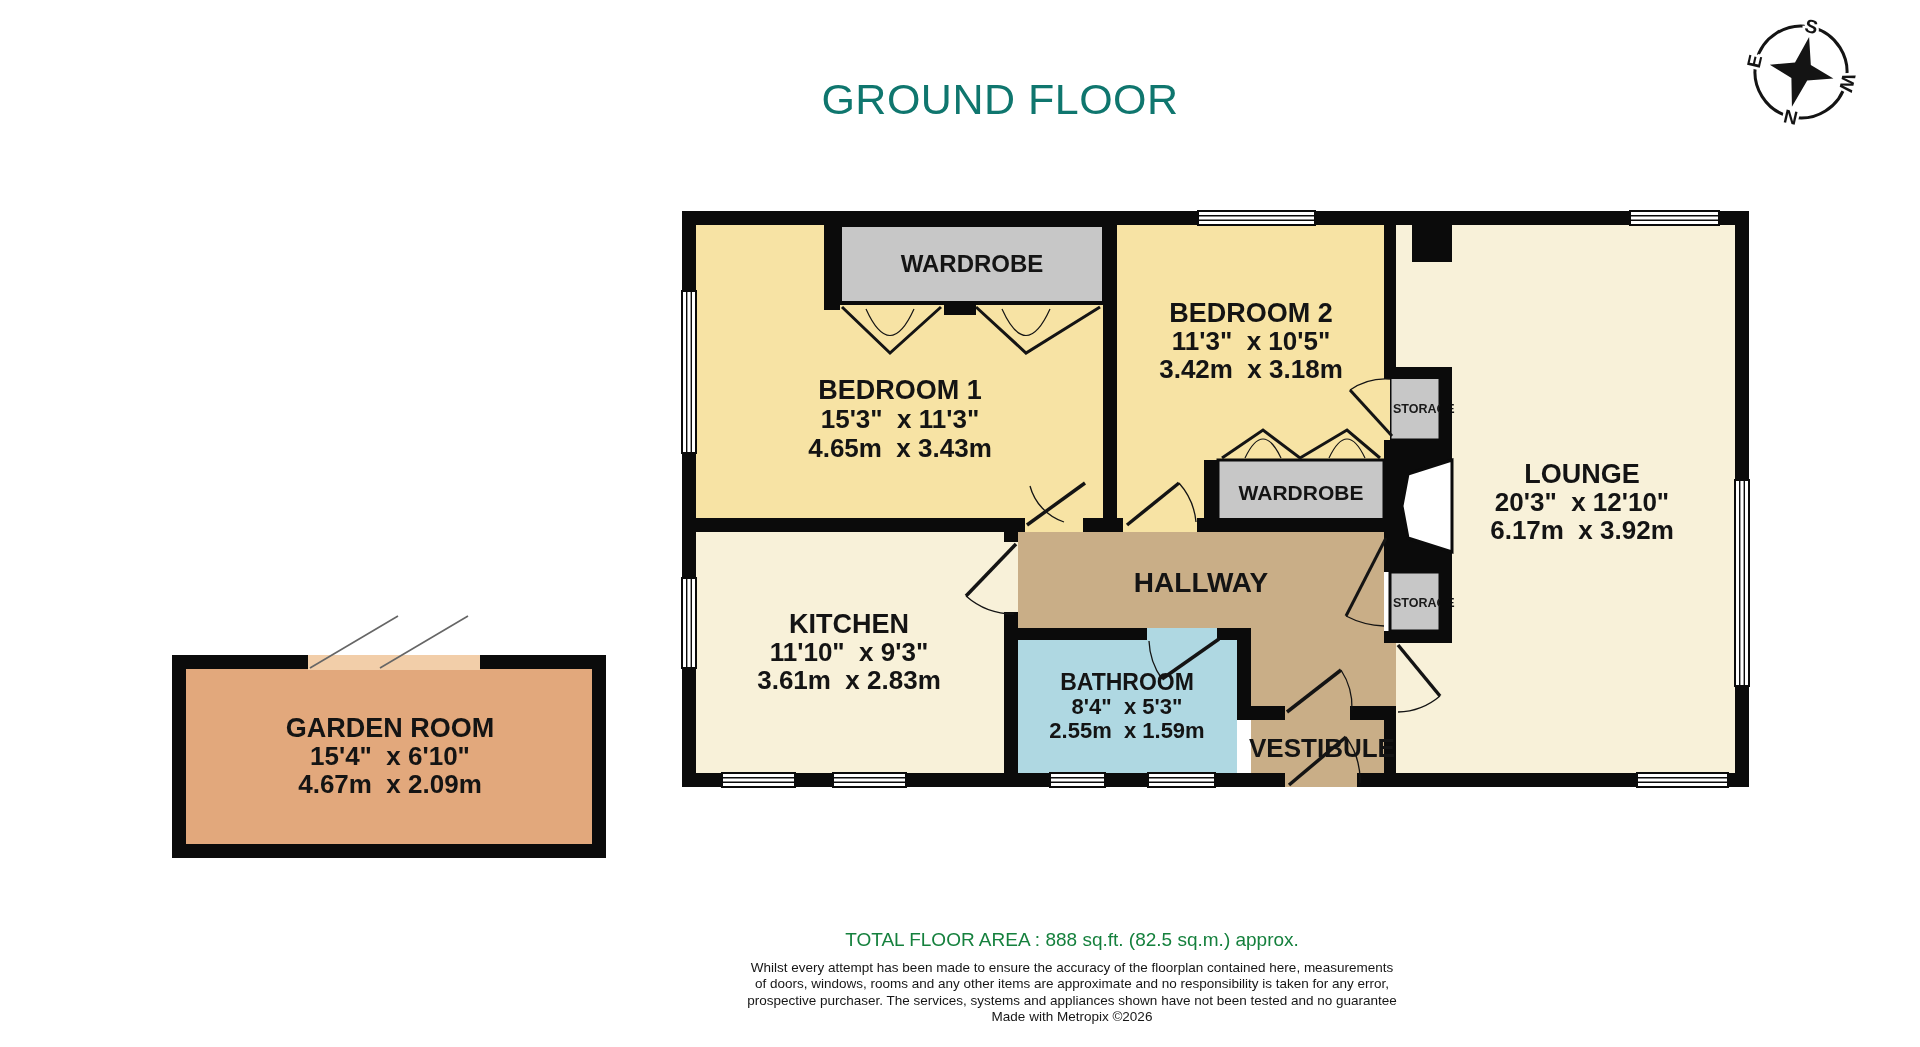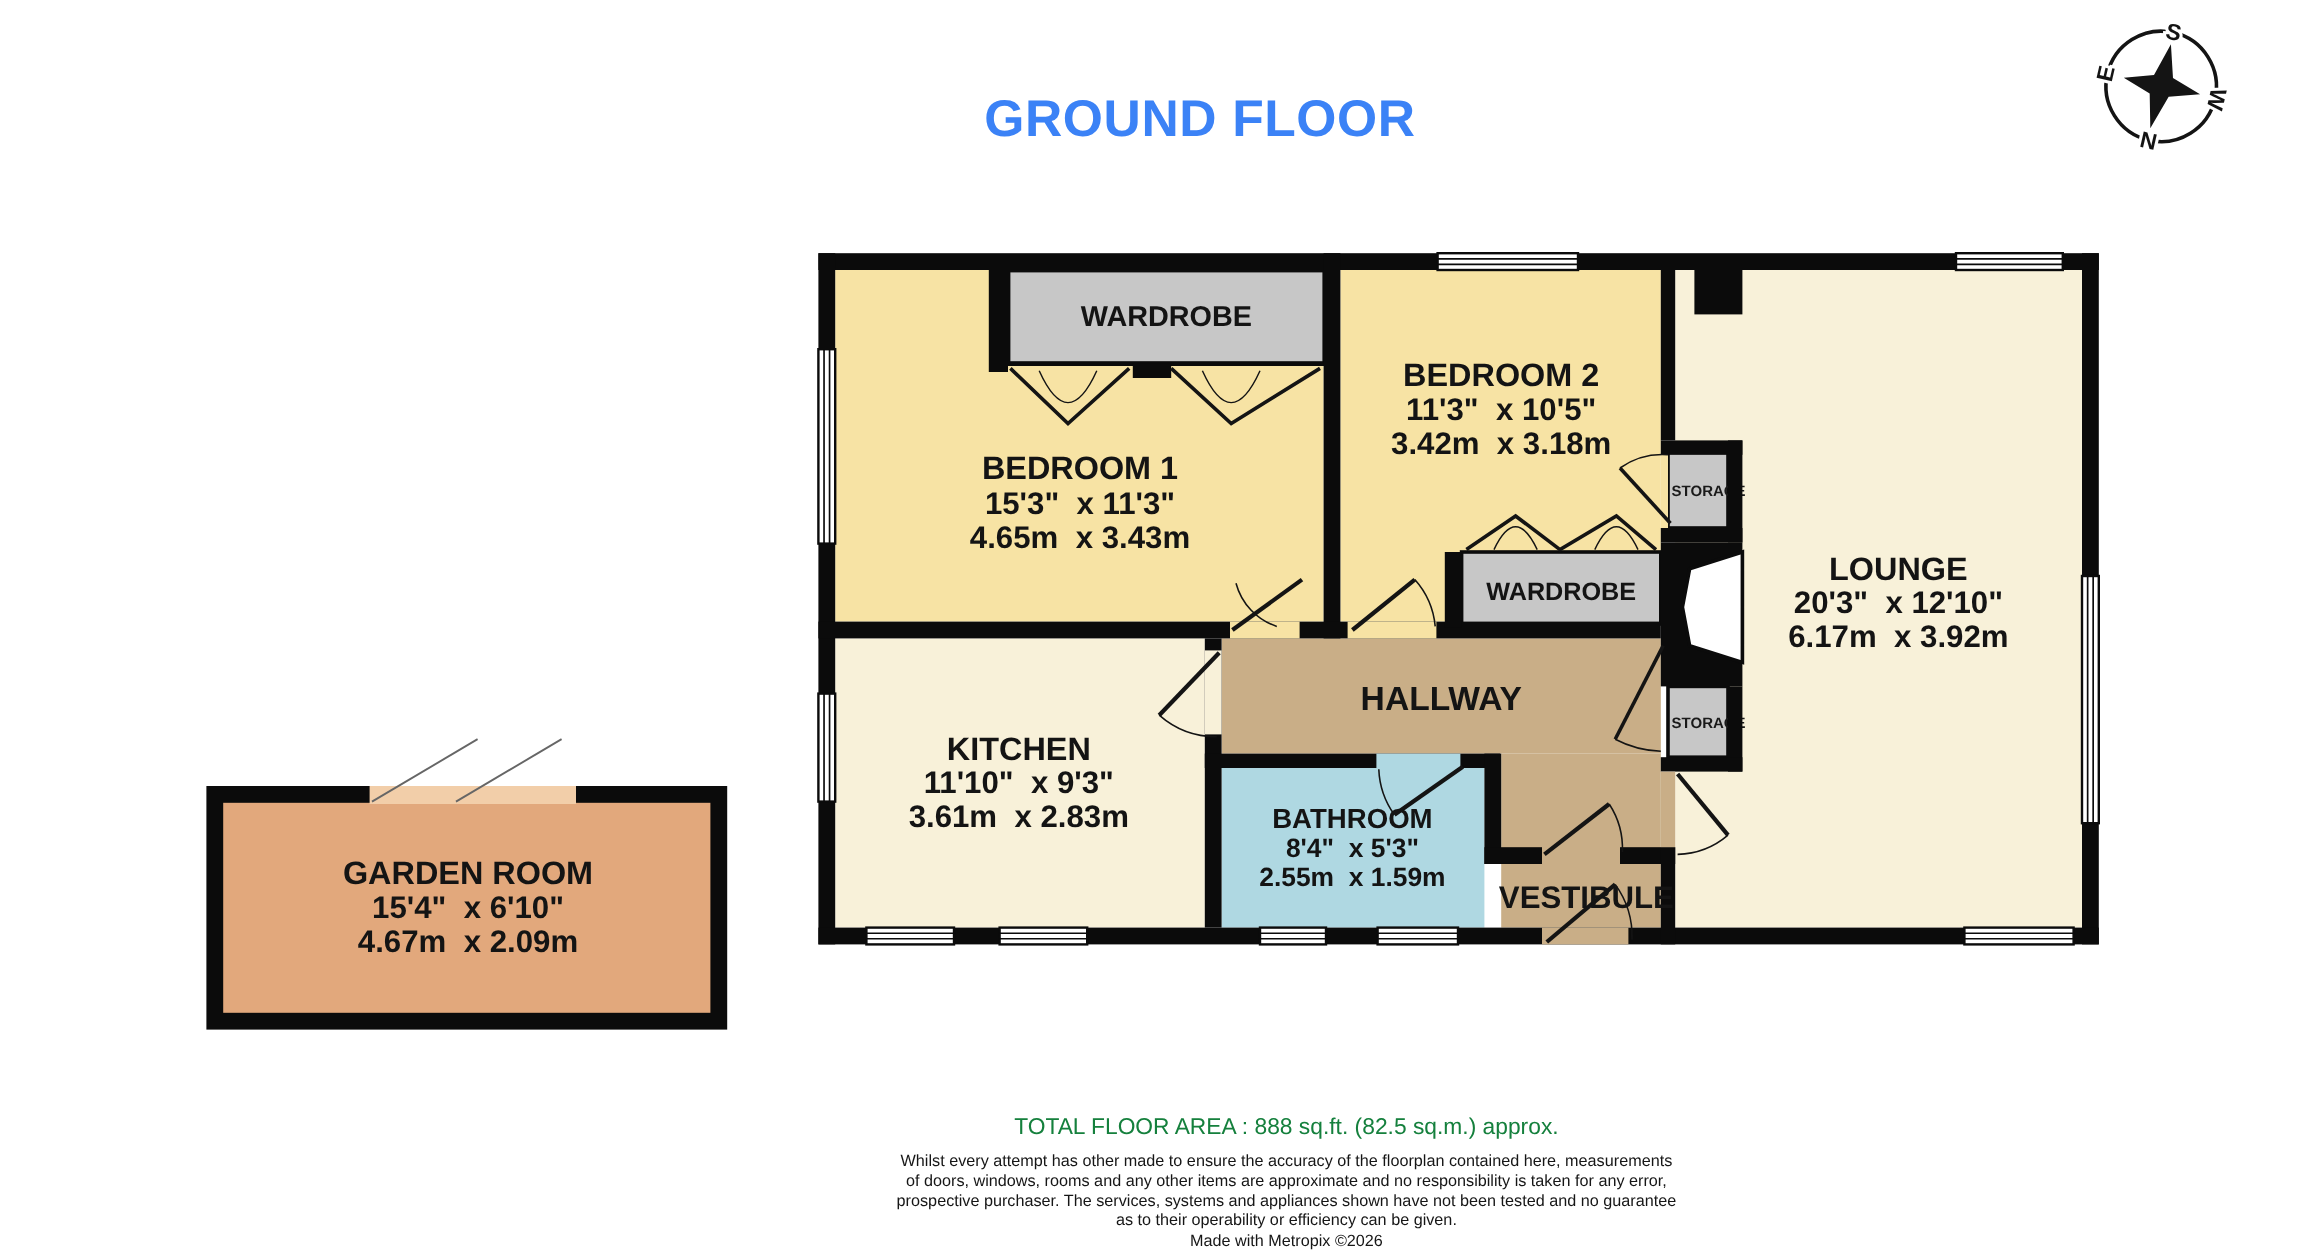--- a/index.html
+++ b/index.html
@@ -2,21 +2,21 @@
 <html><head>
 <meta charset="utf-8">
 <style>
   html,body{margin:0;padding:0;}
   body{
     width:1920px;height:1047px;position:relative;background:#ffffff;
     font-family:"Liberation Sans",sans-serif;overflow:hidden;
   }
   .title-block{
     position:absolute;left:560px;top:74px;width:880px;text-align:center;
-    color:#3b82f6;font-size:43px;line-height:50px;letter-spacing:.5px;font-weight:bold;
+    color:#0f766e;font-size:43px;line-height:50px;letter-spacing:.5px;
   }
   .plan-svg{position:absolute;left:0;top:0;}
   svg text{white-space:pre;}
   .room-label{font-family:"Liberation Sans",sans-serif;font-weight:700;fill:#141414;}
   .fixture-label{font-family:"Liberation Sans",sans-serif;font-weight:700;fill:#1a1a1a;}
   .footer-block{
     position:absolute;left:662px;top:929px;width:820px;text-align:center;
   }
   .footer-total{font-size:19px;color:#15803d;margin-bottom:9px;}
   .footer-line{font-size:13.5px;color:#161616;line-height:16.4px;}
@@ -225,18 +225,17 @@
     <path d="M0,-36 L8,-9 L33,-1 L8,7 L-1,36 L-8,8 L-32,0 L-8,-8 Z" fill="#141414"></path>
     <text class="compass-letter" x="0" y="-40" font-size="19" text-anchor="middle">S</text>
     <text class="compass-letter" x="0" y="53" font-size="19" text-anchor="middle">N</text>
     <text class="compass-letter" font-size="19" text-anchor="middle" transform="translate(47,0) rotate(90)" y="6">W</text>
     <text class="compass-letter" font-size="19" text-anchor="middle" transform="translate(-47,0) rotate(-90)" y="6">E</text>
   </g>
 </svg>
 
 <div class="footer-block">
   <div class="footer-total">TOTAL FLOOR AREA : 888 sq.ft. (82.5 sq.m.) approx.</div>
-  <div class="footer-line">Whilst every attempt has other made to ensure the accuracy of the floorplan contained here, measurements</div>
+  <div class="footer-line">Whilst every attempt has been made to ensure the accuracy of the floorplan contained here, measurements</div>
   <div class="footer-line">of doors, windows, rooms and any other items are approximate and no responsibility is taken for any error,</div>
   <div class="footer-line">prospective purchaser. The services, systems and appliances shown have not been tested and no guarantee</div>
-  <div class="footer-line">as to their operability or efficiency can be given.</div>
   <div class="footer-line">Made with Metropix ©2026</div>
 </div>
 
 </body></html>

